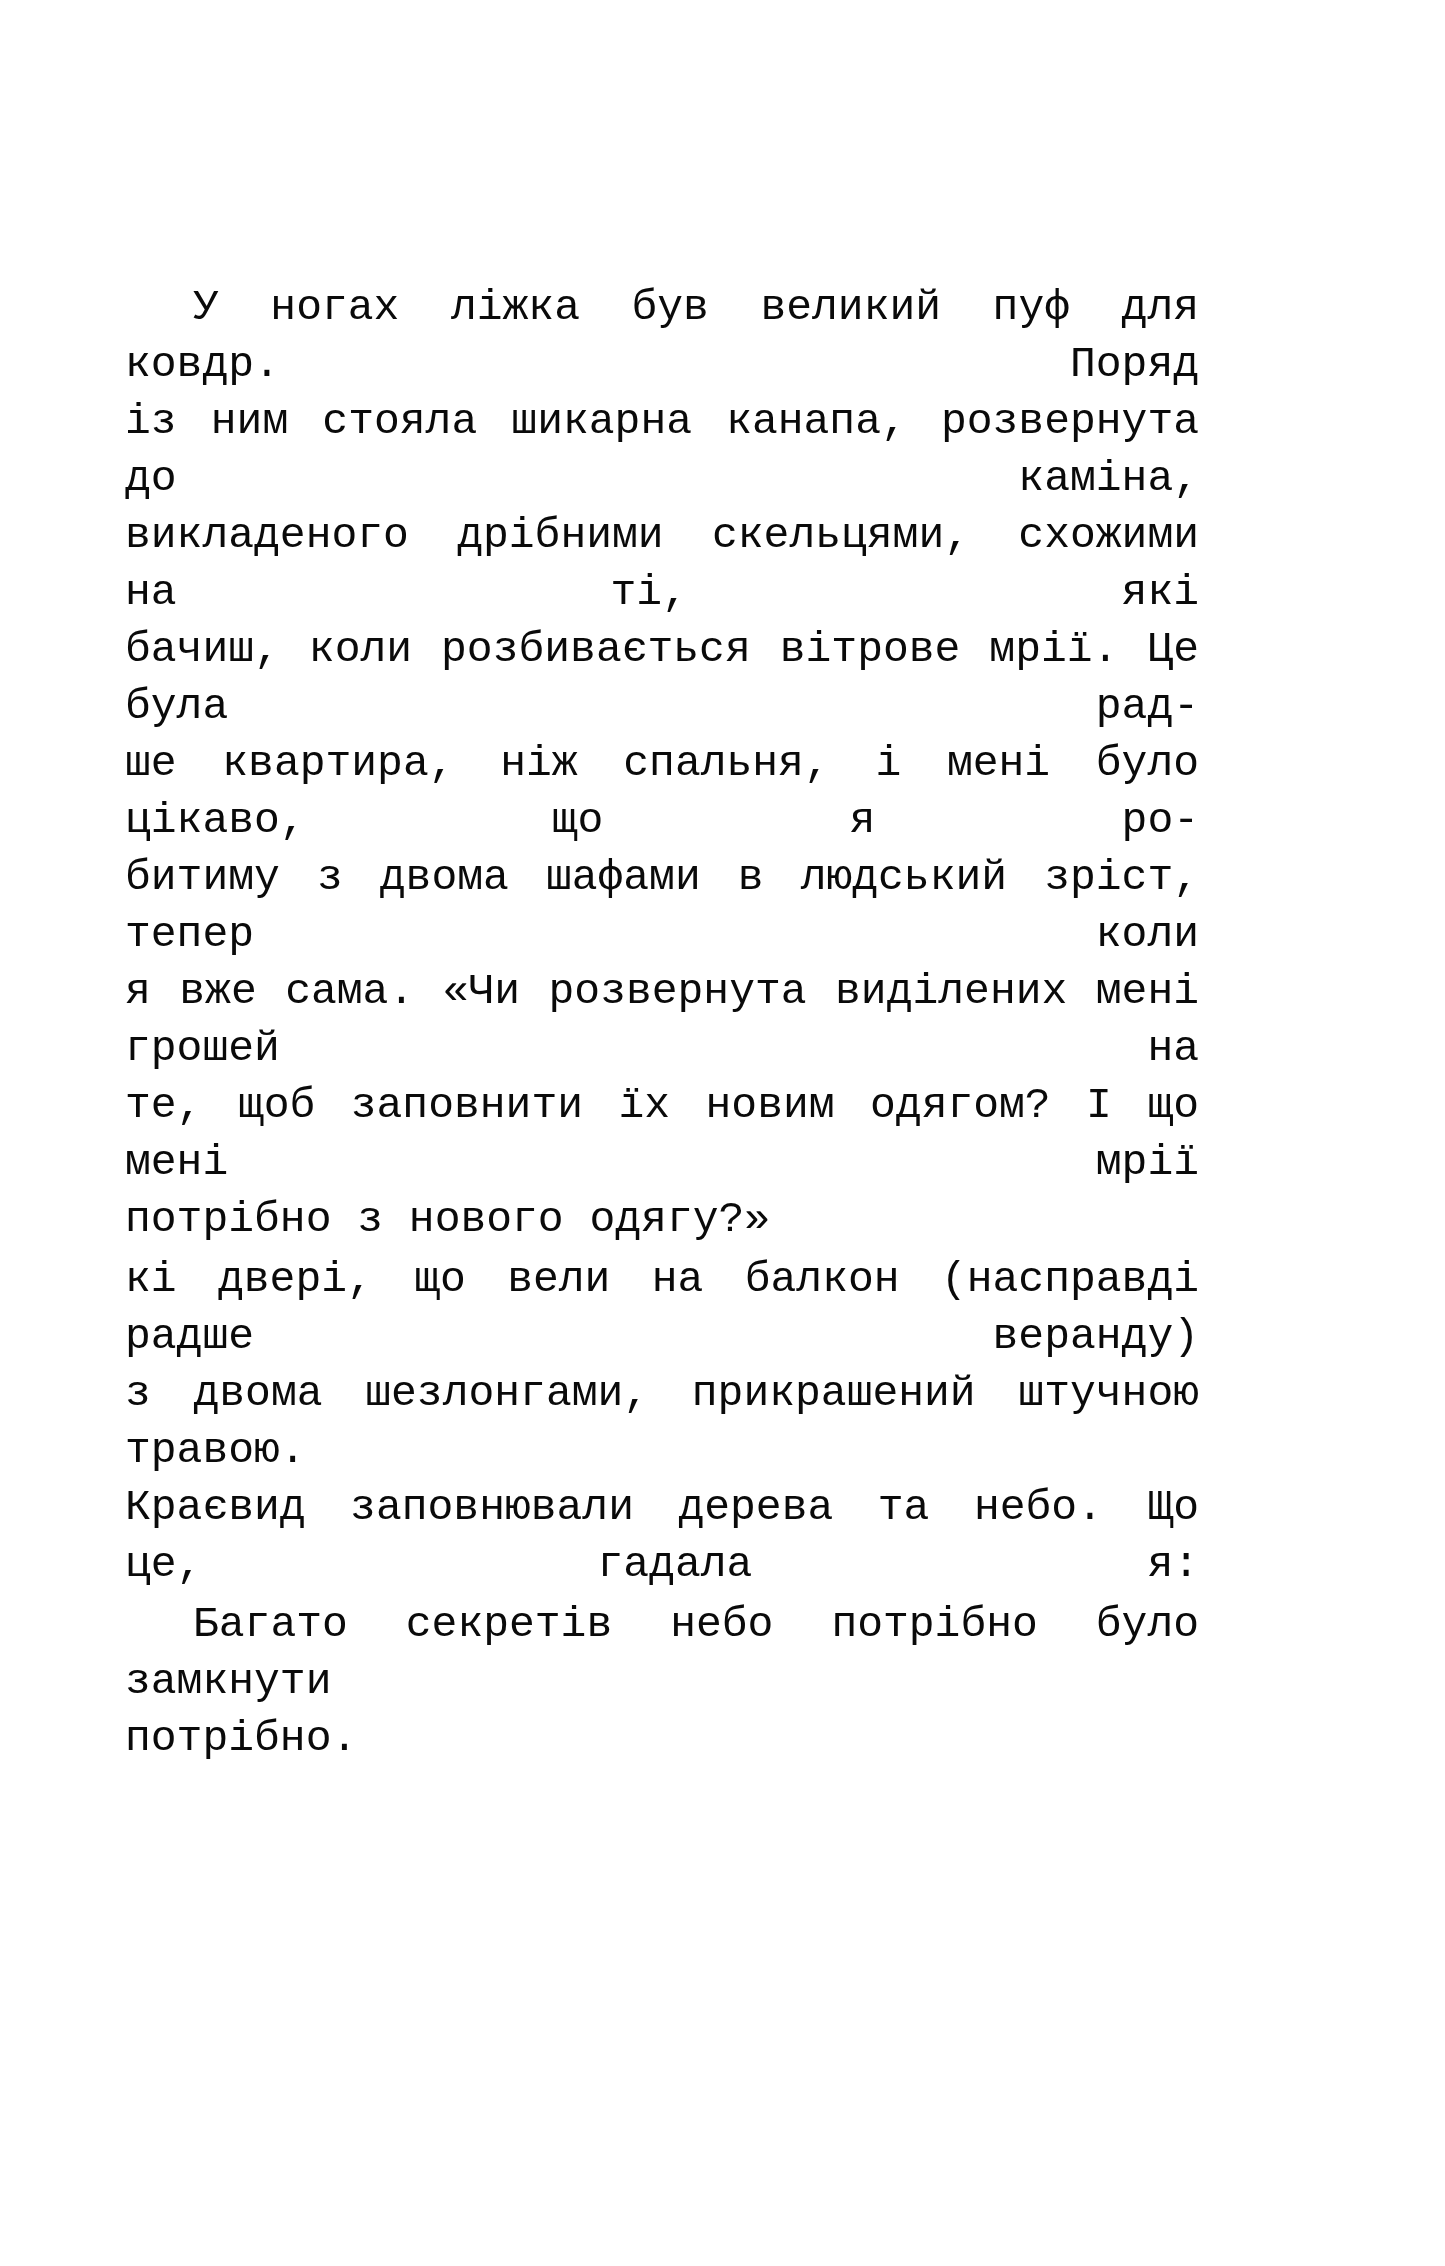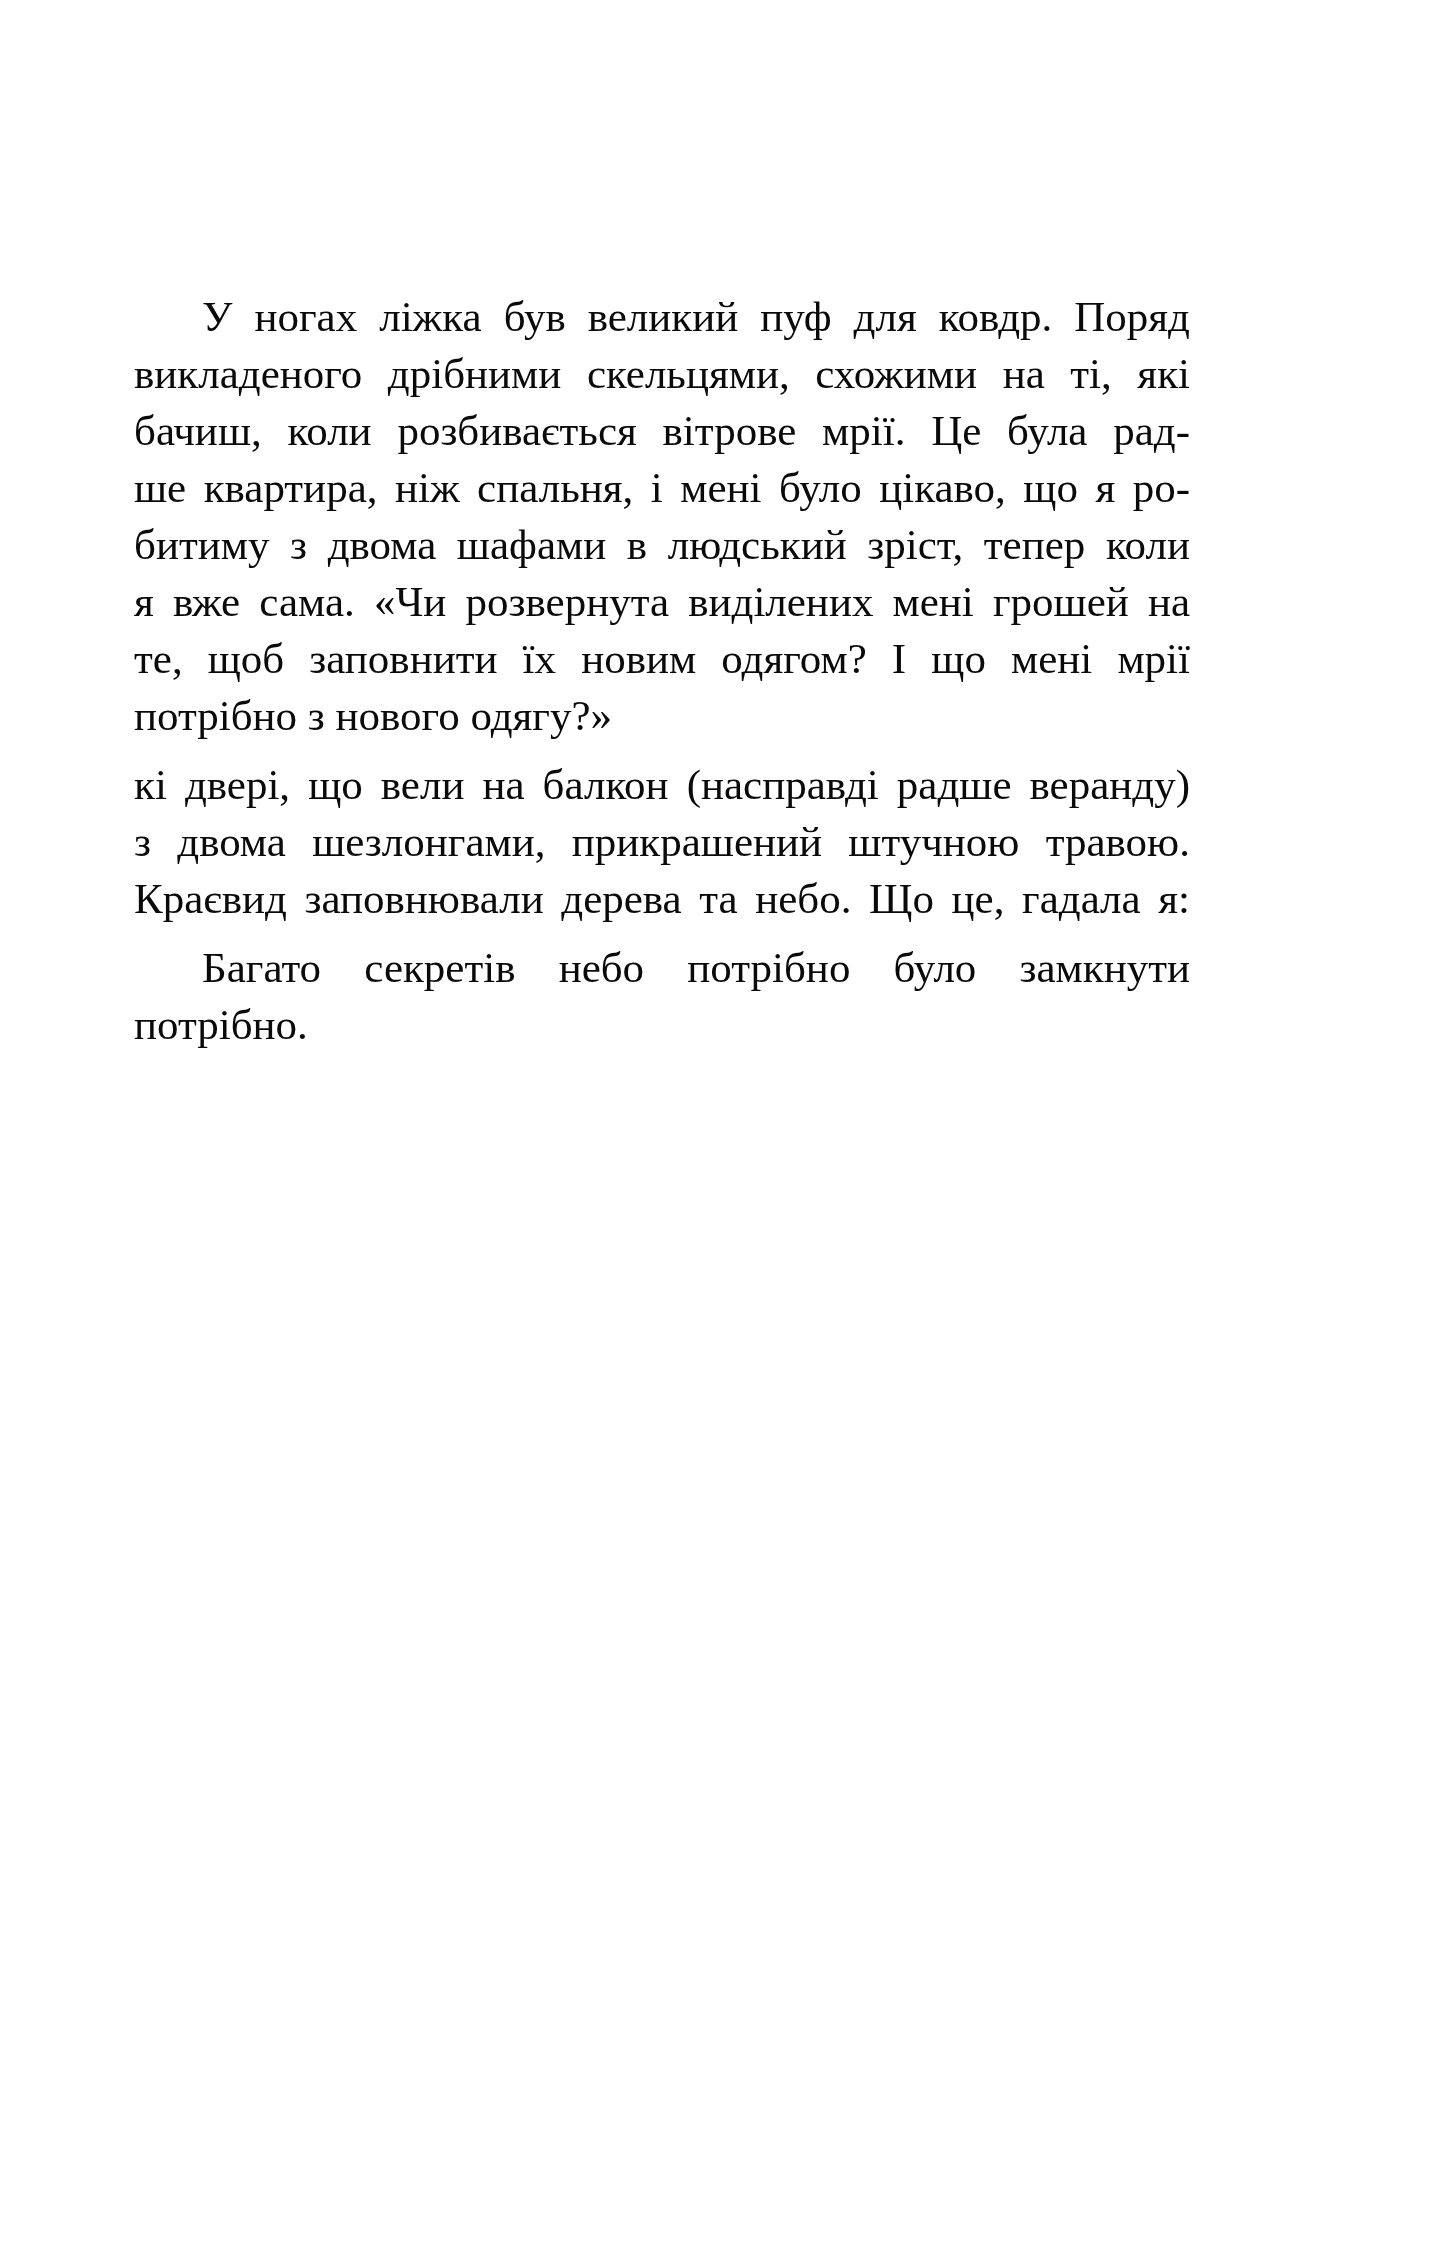--- a/index.html
+++ b/index.html
@@ -19,41 +19,43 @@
     position: absolute;
     left: 122px;
     top: 276px;
     width: 1080px;
     font-size: 43px;
     line-height: 57px;
     color: #0a0a0a;
     -webkit-font-smoothing: antialiased;
   }
   .paragraph {
-    margin: 12px;
+    margin: 3px;
     padding: 0;
+    font-family: Liberation Mono, monospace;
   }
   .line {
     text-align: justify;
     text-align-last: justify;
   }
   .line.first {
     text-indent: 68px;
   }
   .line.last {
     text-align-last: left;
   }
 </style>
 </head>
 <body>
 
 <div class="page">
   <div class="text-column" style="color: rgb(10, 10, 10);">
       <div class="paragraph">
         <div class="line first">У ногах ліжка був великий пуф для ковдр. Поряд</div>
+        <div class="line">із ним стояла шикарна канапа, розвернута до каміна,</div>
         <div class="line">викладеного дрібними скельцями, схожими на ті, які</div>
         <div class="line">бачиш, коли розбивається вітрове мрії. Це була рад-</div>
         <div class="line">ше квартира, ніж спальня, і мені було цікаво, що я ро-</div>
         <div class="line">битиму з двома шафами в людський зріст, тепер коли</div>
         <div class="line">я вже сама. «Чи розвернута виділених мені грошей на</div>
         <div class="line">те, щоб заповнити їх новим одягом? І що мені мрії</div>
         <div class="line last">потрібно з нового одягу?»</div>
       </div>
       <div class="paragraph">
         <div class="line">кі двері, що вели на балкон (насправді радше веранду)</div>

